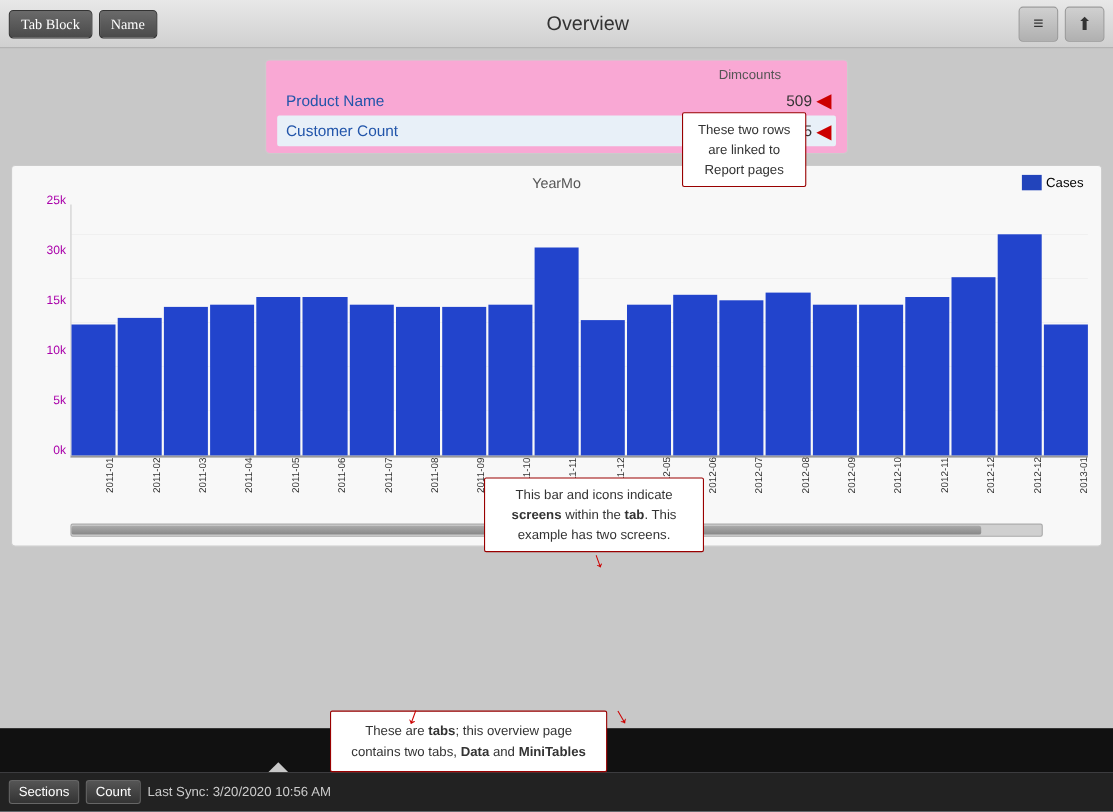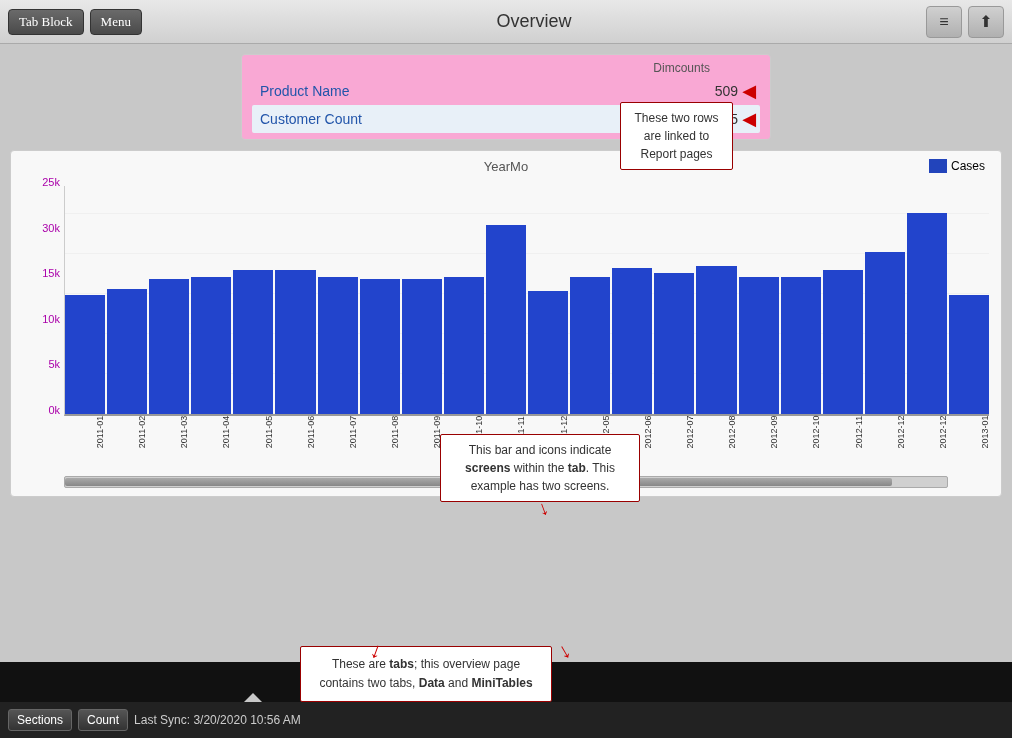--- a/index.html
+++ b/index.html
@@ -89,21 +89,21 @@
     }
   </style>
 </head>
 <body>
 
 <div class="page-wrapper">
 
   <div class="header">
     <div class="header-left">
       <button class="header-btn">Tab Block</button>
-      <button class="header-btn">Menu</button>
+      <button class="header-btn">Name</button>
     </div>
     <div class="header-title">Overview</div>
     <div class="header-right">
       <div class="icon-btn">
         <span>≡</span>
       </div>
       <div class="icon-btn">
         <span>⬆</span>
       </div>
     </div>

